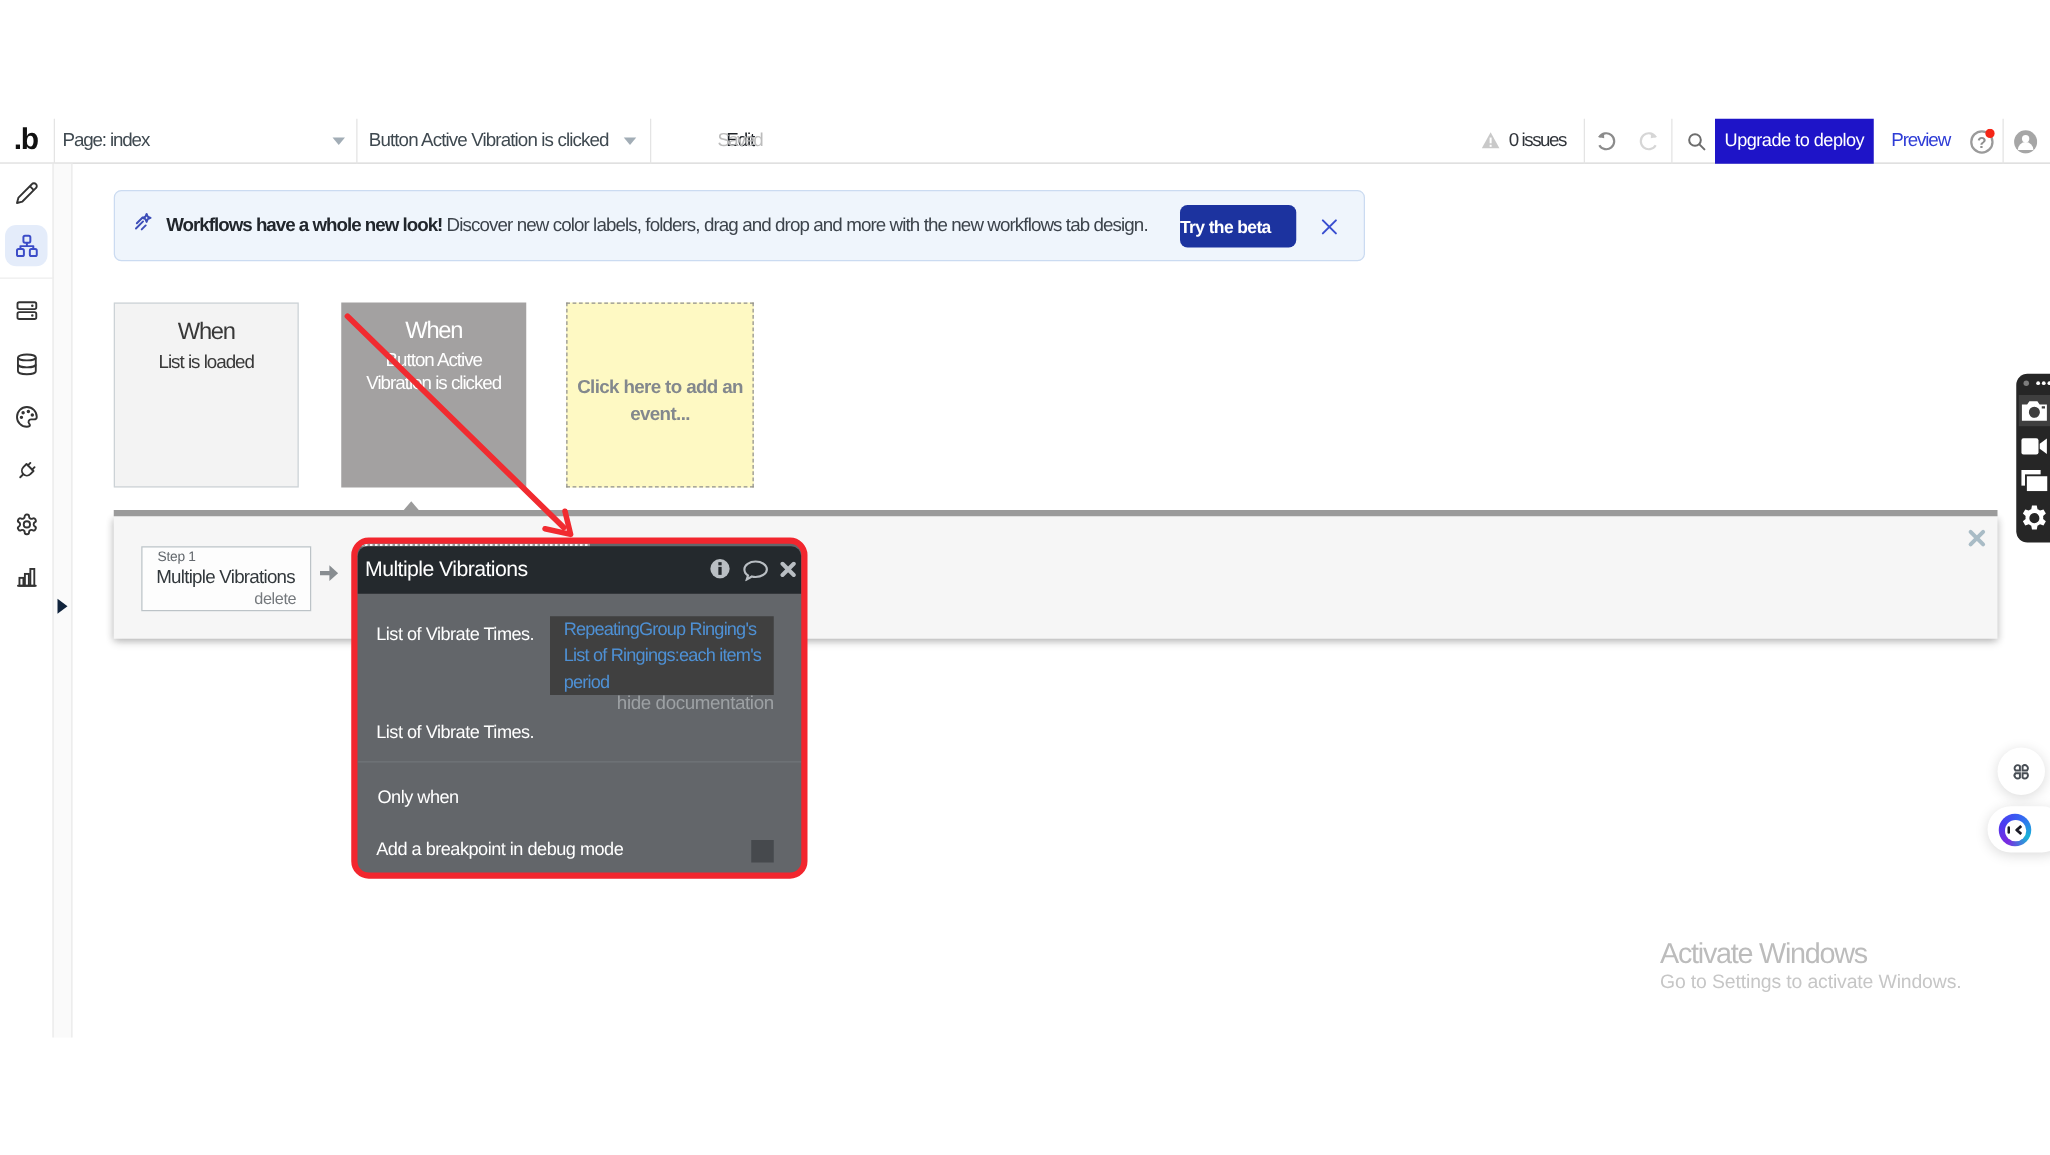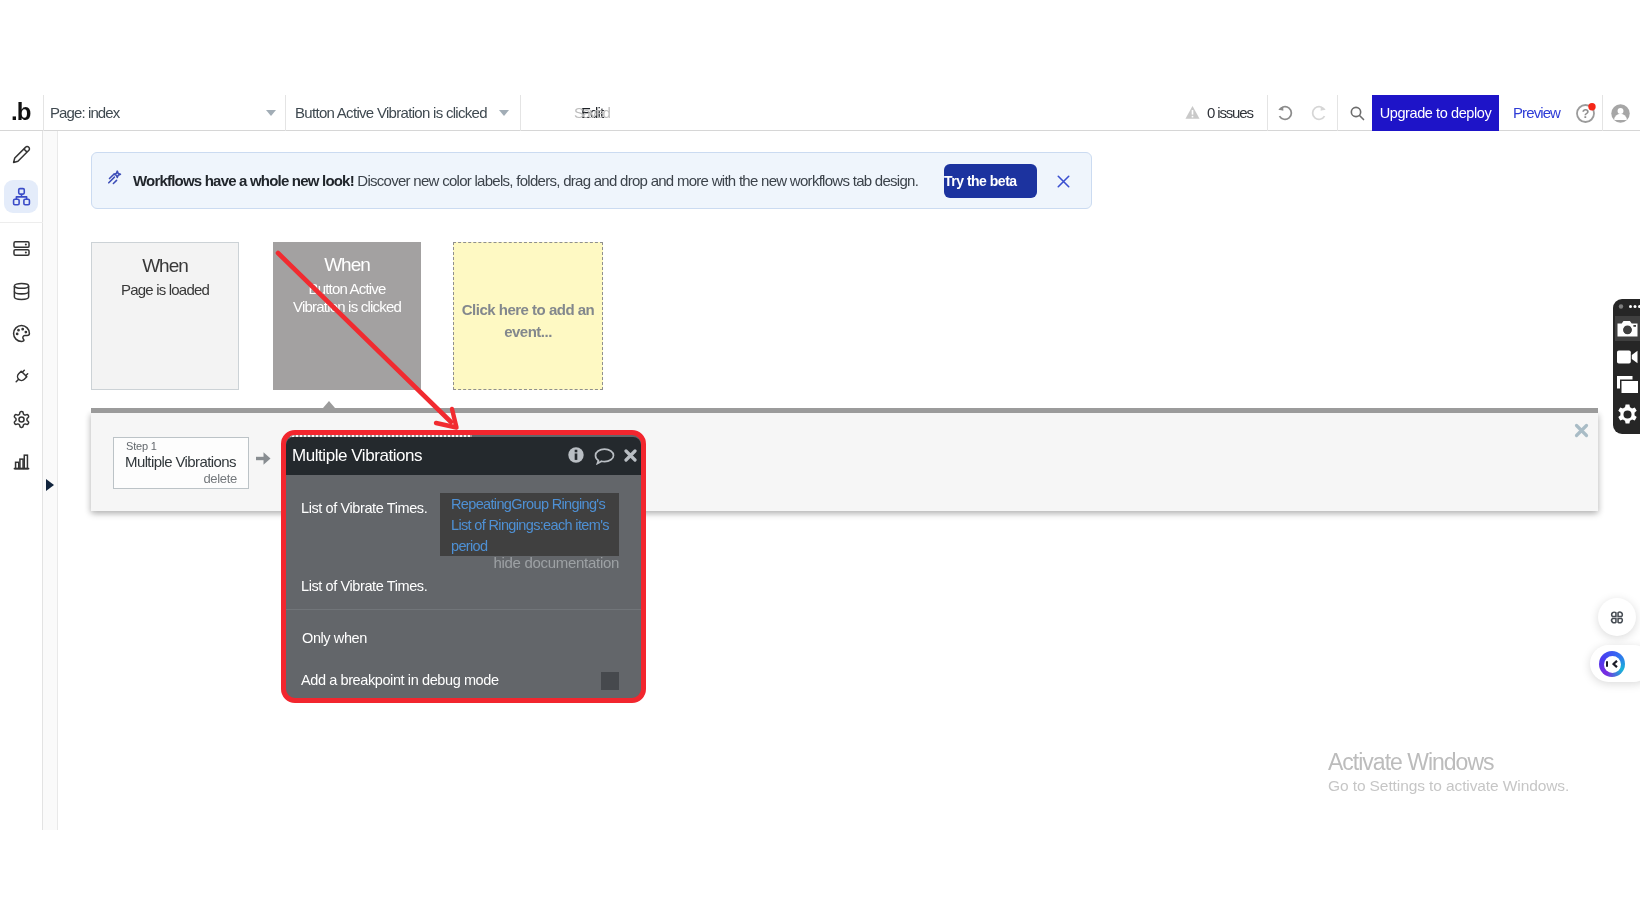--- a/index.html
+++ b/index.html
@@ -196,21 +196,21 @@
     </svg>
     <div id="banner-text"><b style="color:#21262c;letter-spacing:-0.8px;">Workflows have a whole new look!</b> Discover new color labels, folders, drag and drop and more with the new workflows tab design.</div>
     <div id="trybeta">Try the beta</div>
     <svg class="abs" style="left:962px;top:19px;" width="19" height="19" viewBox="0 0 20 20" stroke="#3a4fd0" stroke-width="1.7" stroke-linecap="round">
       <path d="M4.5 4.5 15.5 15.5 M15.5 4.5 4.5 15.5"></path>
     </svg>
   </div>
 
   <div class="evbox" id="ev1">
     <div class="when">When</div>
-    <div class="evsub">Page is loaded</div>
+    <div class="evsub">List is loaded</div>
   </div>
   <div class="evbox" id="ev2">
     <div class="when">When</div>
     <div class="evsub">Button Active<br>Vibration is clicked</div>
   </div>
   <div class="evbox" id="ev3">
     <div class="evsub" style="margin-top:56px;line-height:21.5px;letter-spacing:-0.5px;">Click here to add an<br>event...</div>
   </div>
 
   <div id="band"></div>

